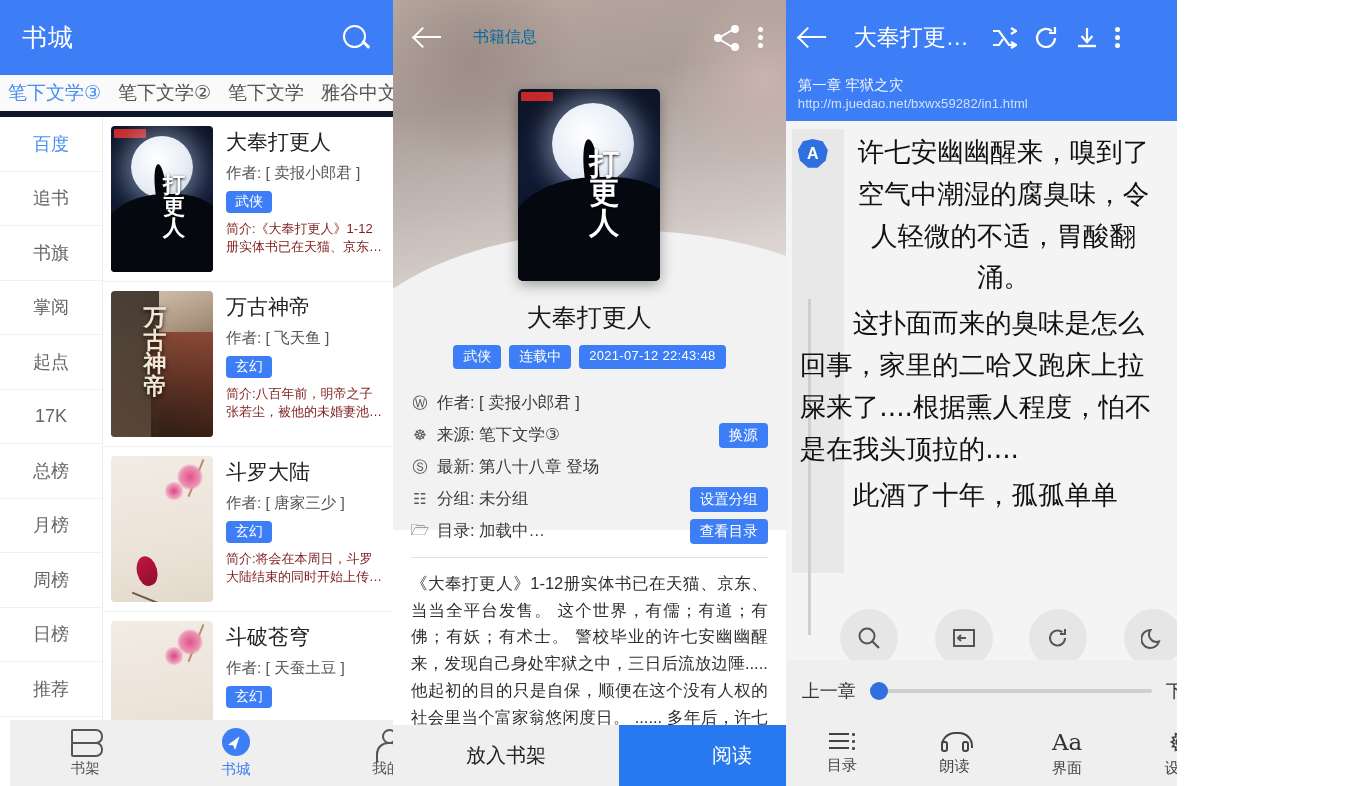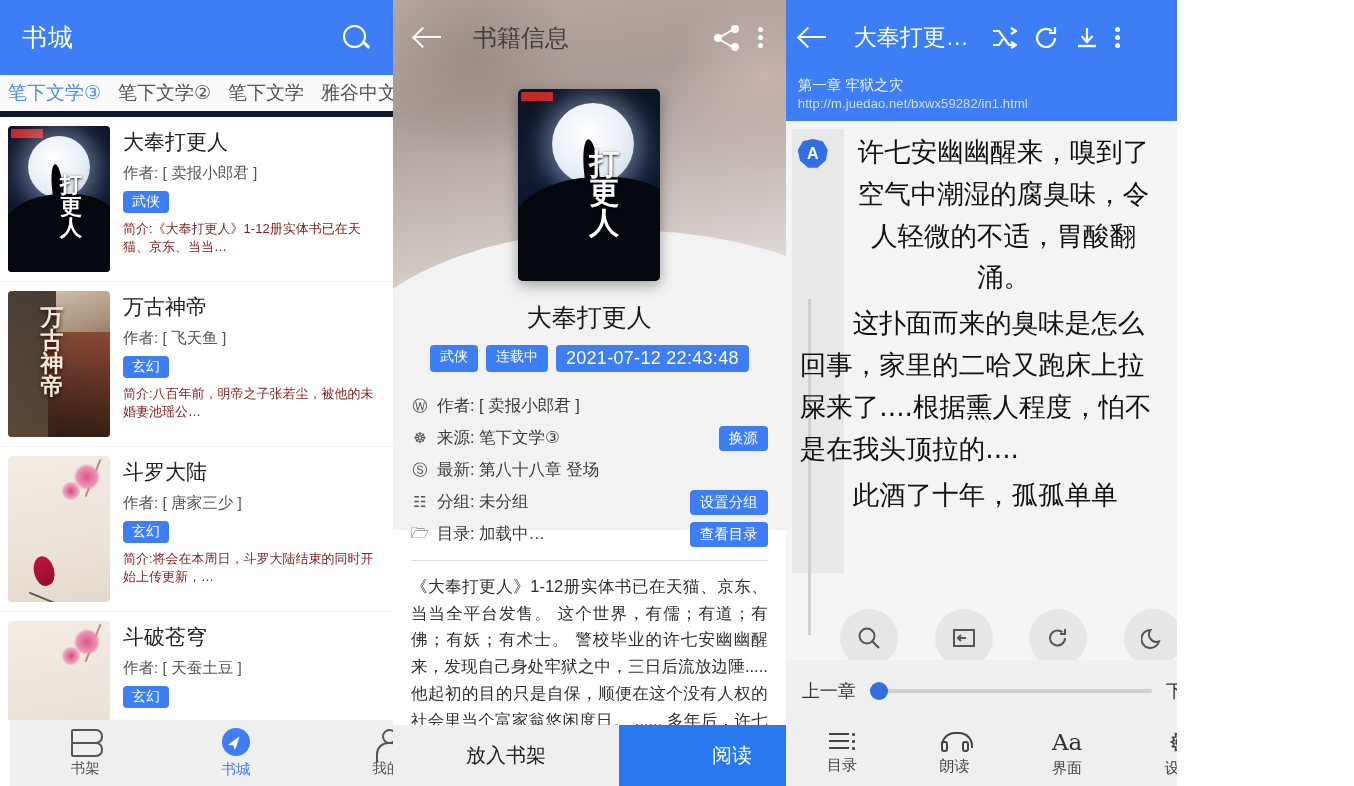--- a/index.html
+++ b/index.html
@@ -130,21 +130,21 @@
     filter: blur(0px);
   }
   .p2-bgblob1 { position:absolute; left:-30px; top:-40px; width:220px; height:200px;
     border-radius:50%; background: radial-gradient(circle,#9c8d86 0%, rgba(156,141,134,0) 70%); }
   .p2-bgblob2 { position:absolute; right:-20px; top:-10px; width:200px; height:180px;
     border-radius:50%; background: radial-gradient(circle,#c9b3ae 0%, rgba(201,179,174,0) 70%); }
   .p2-bgwhite { position:absolute; left:-60px; top:230px; width:580px; height:300px;
     border-radius:50% 50% 0 0; background:#f2f2f2; }
   .p2-header { position: relative; height: 75px; display: flex; align-items: center;
     padding: 0 22px; gap: 18px; }
-  .p2-title { color: #404040; font-size: 24px; flex: 1; margin-left: 12px; }
+  .p2-title { color: #0369a1; font-size: 16px; flex: 1; margin-left: 12px; }
   .ic-back { width: 28px; height: 24px; position: relative; flex: 0 0 auto; }
   .ic-back::before { content:""; position:absolute; left:0; top:10px; width:26px; height:2.4px;
     background:#fff; }
   .ic-back::after { content:""; position:absolute; left:0; top:4px; width:13px; height:13px;
     border-left:2.4px solid #fff; border-bottom:2.4px solid #fff; transform: rotate(45deg); }
   .ic-share { width: 26px; height: 26px; position: relative; flex: 0 0 auto; }
   .ic-share i { position:absolute; width:8px; height:8px; border-radius:50%; background:#fff; }
   .ic-share i:nth-child(1){ left:17px; top:0; }
   .ic-share i:nth-child(2){ left:0; top:9px; }
   .ic-share i:nth-child(3){ left:17px; top:18px; }
@@ -155,21 +155,21 @@
   .ic-dots i { position:absolute; left:0; width:5px; height:5px; border-radius:50%; background:#fff; }
   .ic-dots i:nth-child(1){ top:2px; } .ic-dots i:nth-child(2){ top:10px; } .ic-dots i:nth-child(3){ top:18px; }
   .p2-cover { position: relative; width: 142px; height: 192px; margin: 14px auto 0;
     border-radius: 5px; overflow: hidden; box-shadow: 0 4px 14px rgba(0,0,0,.35); }
   .p2-name { position: relative; text-align: center; font-size: 25px; color: #1a1a1a;
     margin-top: 20px; }
   .p2-badges { position: relative; display: flex; justify-content: center; gap: 8px;
     margin-top: 11px; }
   .p2-badge { background: #3d7ef7; color: #fff; font-size: 14px; padding: 3px 10px;
     border-radius: 4px; }
-  .p2-badge.time { font-size: 18px; letter-spacing: .3px; }
+  .p2-badge.time { font-size: 13px; letter-spacing: .3px; }
   .p2-meta { position: relative; padding: 18px 18px 0 18px; }
   .meta-row { display: flex; align-items: center; height: 32px; font-size: 16.5px;
     color: #3a3a3a; gap: 8px; }
   .meta-ic { width: 18px; height: 18px; flex: 0 0 auto; color:#555; display:flex;
              align-items:center; justify-content:center; font-size: 15px; }
   .meta-txt { flex: 1; }
   .meta-btn { background:#3d7ef7; color:#fff; font-size:14.5px; padding:3px 10px;
     border-radius:4px; }
   .p2-divider { position: relative; margin: 10px 18px 0; height: 1px; background:#e0e0e0; }
   .p2-desc { position: relative; padding: 12px 18px 0; font-size: 16.5px; color: #2f2f2f;
@@ -249,20 +249,33 @@
 
     <div class="p1-tabs">
       <div class="p1-tab active">笔下文学③</div>
       <div class="p1-tab">笔下文学②</div>
       <div class="p1-tab">笔下文学</div>
       <div class="p1-tab">雅谷中文</div>
       <div class="p1-tab">得</div>
     </div>
 
     <div class="p1-body">
+      <div class="p1-side">
+        <div class="side-item active">百度</div>
+        <div class="side-item">追书</div>
+        <div class="side-item">书旗</div>
+        <div class="side-item">掌阅</div>
+        <div class="side-item">起点</div>
+        <div class="side-item">17K</div>
+        <div class="side-item">总榜</div>
+        <div class="side-item">月榜</div>
+        <div class="side-item">周榜</div>
+        <div class="side-item">日榜</div>
+        <div class="side-item">推荐</div>
+      </div>
 
       <div class="p1-list">
         <div class="book-row">
           <div class="bk-cover cov1">
             <div class="badge"></div>
             <div class="moon"></div>
             <div class="fig"></div>
             <div class="hill"></div>
             <div class="ctext">打更人</div>
           </div>

